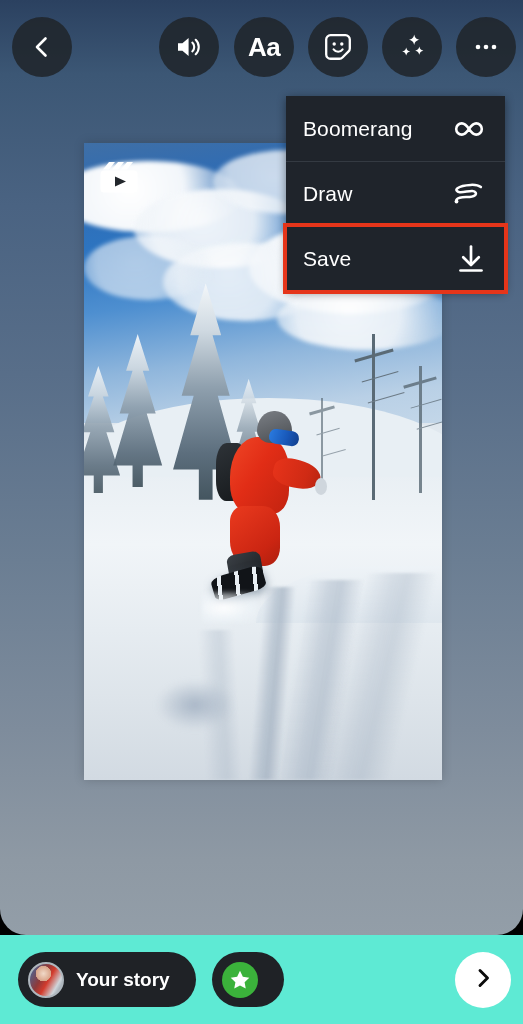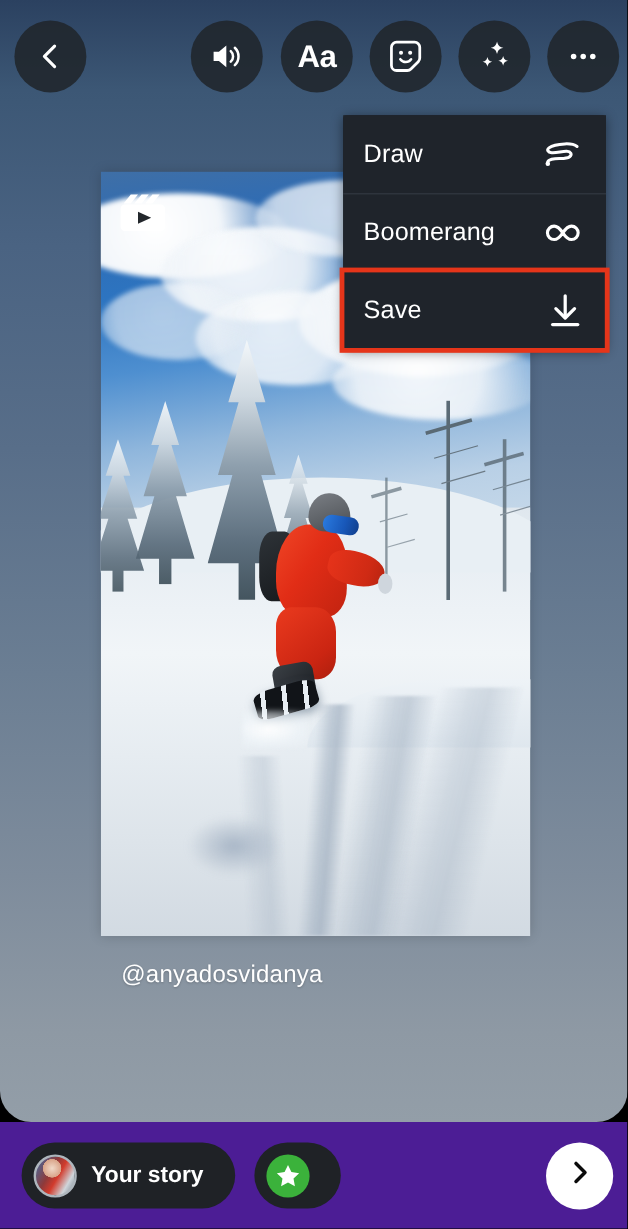--- a/index.html
+++ b/index.html
@@ -236,21 +236,21 @@
     color:#ffffff;
     font-size:20px;
     font-family:"Liberation Sans", sans-serif;
     letter-spacing:.2px;
     text-shadow:0 1px 2px rgba(0,0,0,.22);
     z-index:12;
   }
   
   .bottombar {
     position:absolute; left:0; bottom:0; width:523px; height:89px;
-    background:#4c1d95;
+    background:#5eead4;
     display:flex; align-items:center;
     z-index:50;
   }
   .pill {
     height:55px;
     background:#1f2226;
     border-radius:28px;
     display:flex; align-items:center;
     padding:0 26px 0 10px;
     cursor:pointer;
@@ -339,21 +339,20 @@
         <svg width="42" height="42" viewBox="0 0 42 42">
           <path d="M6 13.5h30a3.5 3.5 0 0 1 3.5 3.5v15a3.5 3.5 0 0 1-3.5 3.5H6A3.5 3.5 0 0 1 2.5 32V17A3.5 3.5 0 0 1 6 13.5z" fill="#fff"></path>
           <path d="M5 12.5 L11 5 L17 5 L11 12.5 Z" fill="#fff"></path>
           <path d="M14 12.5 L20 5 L26 5 L20 12.5 Z" fill="#fff"></path>
           <path d="M23 12.5 L29 5 L35 5 L29 12.5 Z" fill="#fff"></path>
           <path d="M17 19.5 L28 24.5 L17 29.5 Z" fill="#23272c"></path>
         </svg>
       </div>
     </div>
 
-    <div class="caption">@anyadosvidanya</div>
 
     <div class="topbar">
 
       <div class="circ-btn" id="btn-back">
         <span>
           <svg width="26" height="26" viewBox="0 0 26 26">
             <path d="M16.5 4.5 L8 13 L16.5 21.5" fill="none" stroke="#fff" stroke-width="2.6" stroke-linecap="round" stroke-linejoin="round"></path>
           </svg>
         </span>
       </div>
@@ -400,34 +399,34 @@
             <circle cx="14" cy="14" r="2.3" fill="#fff"></circle>
             <circle cx="22" cy="14" r="2.3" fill="#fff"></circle>
           </svg>
         </span>
       </div>
     </div>
 
     <div class="menu">
 
       <div class="menu-item">
+        <span class="menu-label">Boomerang</span>
+        <span class="menu-icon">
+          <svg width="36" height="22" viewBox="0 0 36 22">
+            <path d="M18 11c-2.4-3.6-4.2-5.6-7.2-5.6A5.6 5.6 0 0 0 5.2 11a5.6 5.6 0 0 0 5.6 5.6c3 0 4.8-2 7.2-5.6zm0 0c2.4-3.6 4.2-5.6 7.2-5.6A5.6 5.6 0 0 1 30.8 11a5.6 5.6 0 0 1-5.6 5.6c-3 0-4.8-2-7.2-5.6z" fill="none" stroke="#fff" stroke-width="2.6" stroke-linecap="round"></path>
+          </svg>
+        </span>
+      </div>
+
+      <div class="menu-item">
         <span class="menu-label">Draw</span>
         <span class="menu-icon">
           <svg width="36" height="28" viewBox="0 0 36 28">
             <path d="M5.5 21.5c-1 -2.6 2.2-4 6-4.3 4.6-.4 9.4.6 12.2-1.6 2.4-1.9 1-4.4-2.4-4.6-3.6-.2-8.6 1.6-12.6 1.2-3-.3-4.4-2.3-2.2-4 2.6-2 8.4-3.1 13.2-3.3 4.2-.2 8 .5 10.2 2.2" fill="none" stroke="#fff" stroke-width="2.5" stroke-linecap="round" stroke-linejoin="round"></path>
             <circle cx="5.5" cy="21.5" r="1.9" fill="#fff"></circle>
-          </svg>
-        </span>
-      </div>
-
-      <div class="menu-item">
-        <span class="menu-label">Boomerang</span>
-        <span class="menu-icon">
-          <svg width="36" height="22" viewBox="0 0 36 22">
-            <path d="M18 11c-2.4-3.6-4.2-5.6-7.2-5.6A5.6 5.6 0 0 0 5.2 11a5.6 5.6 0 0 0 5.6 5.6c3 0 4.8-2 7.2-5.6zm0 0c2.4-3.6 4.2-5.6 7.2-5.6A5.6 5.6 0 0 1 30.8 11a5.6 5.6 0 0 1-5.6 5.6c-3 0-4.8-2-7.2-5.6z" fill="none" stroke="#fff" stroke-width="2.6" stroke-linecap="round"></path>
           </svg>
         </span>
       </div>
 
       <div class="menu-item highlight">
         <span class="menu-label">Save</span>
         <span class="menu-icon">
           <svg width="32" height="32" viewBox="0 0 32 32">
             <path d="M16 3.5v17.5" fill="none" stroke="#fff" stroke-width="2.7" stroke-linecap="round"></path>
             <path d="M8.2 14.2 16 22l7.8-7.8" fill="none" stroke="#fff" stroke-width="2.7" stroke-linecap="round" stroke-linejoin="round"></path>

